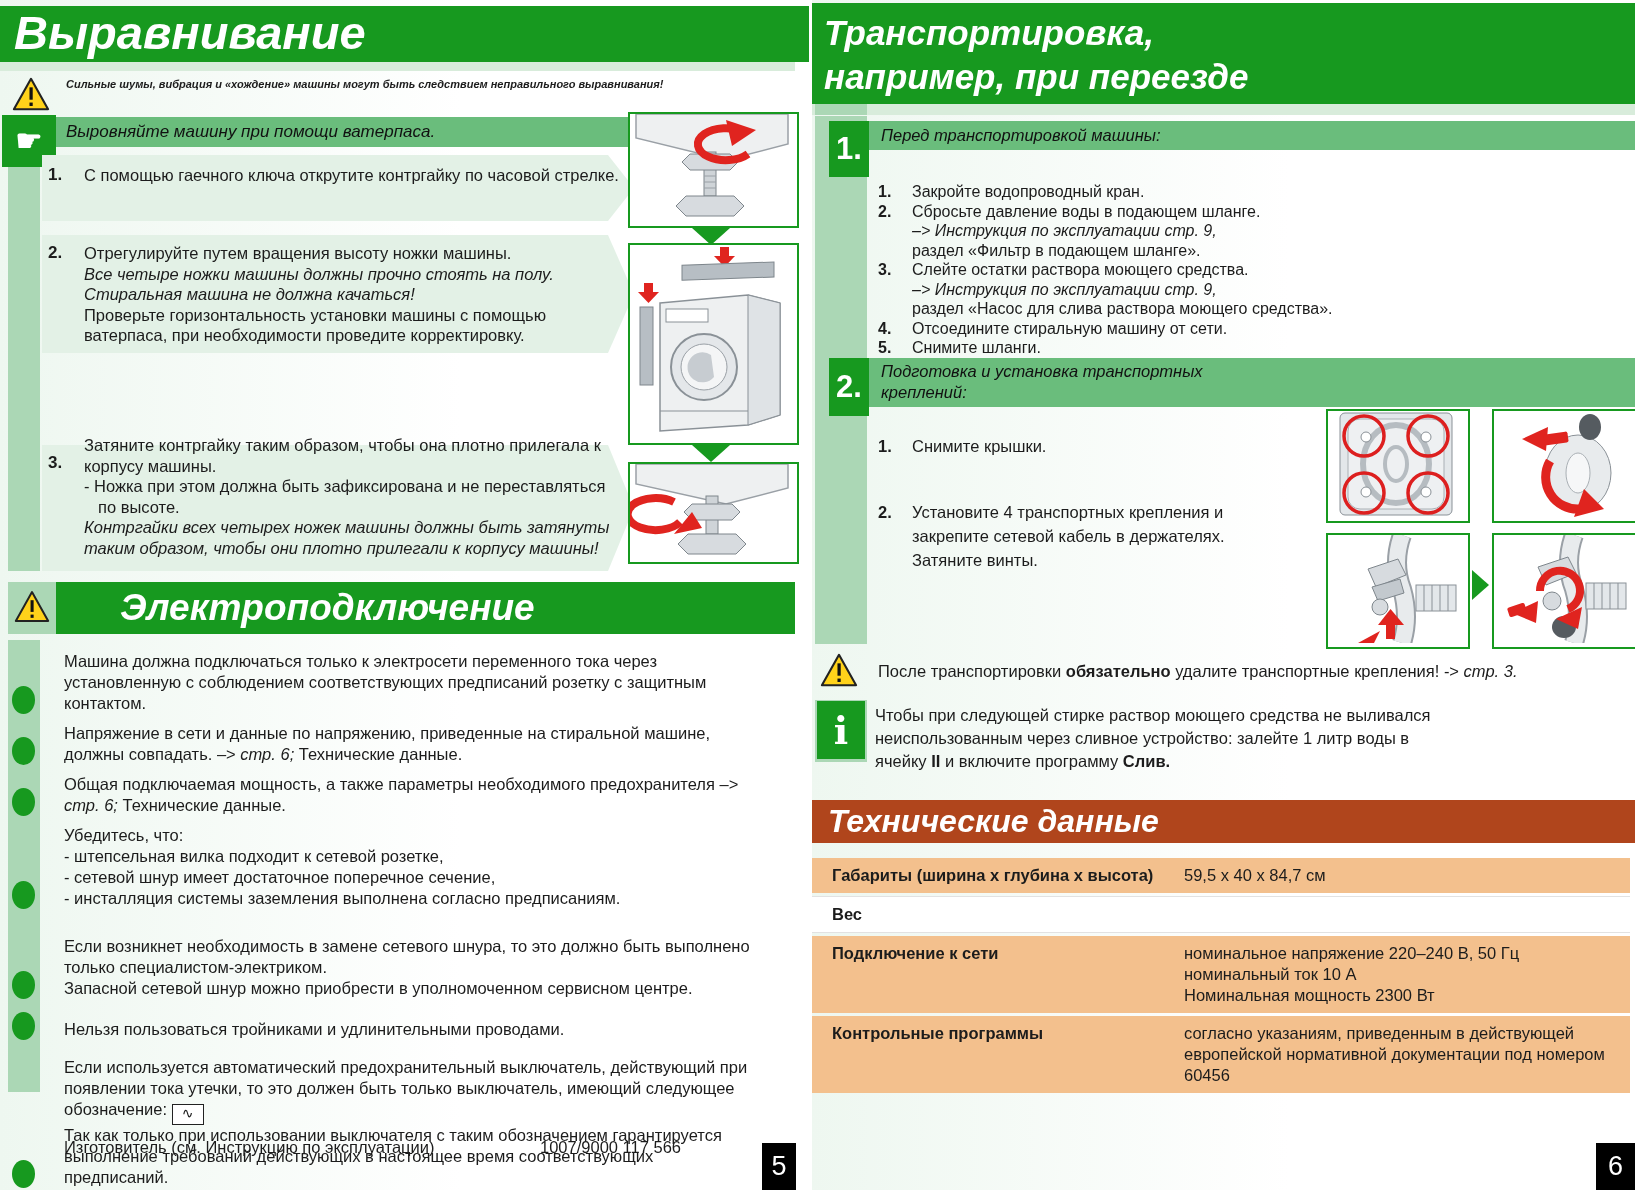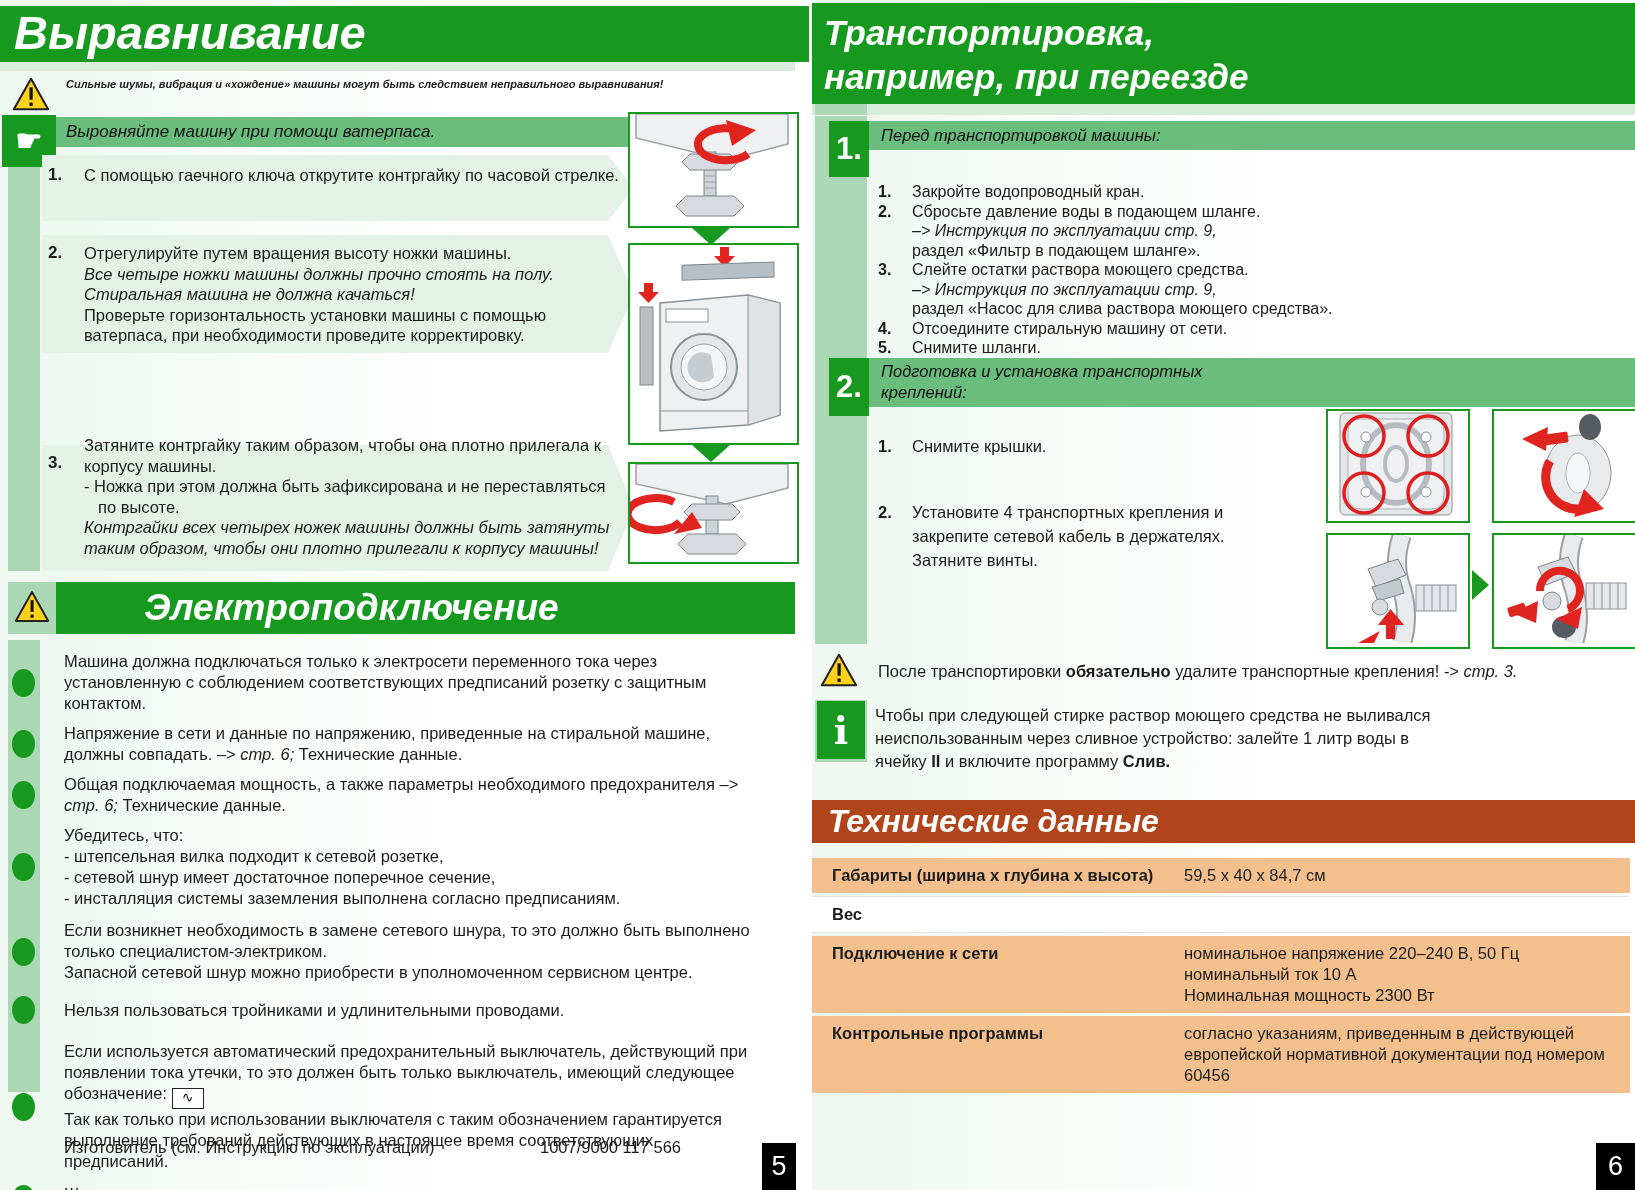--- a/index.html
+++ b/index.html
@@ -15,21 +15,21 @@
   .substrip{background:#d8ecdb}
   .strip{background:#abd7b5}
   .greenbar{background:#6abd7c;color:#111;font-weight:normal;font-style:italic}
   .band{background:#e3f1e6;clip-path:polygon(0 0,calc(100% - 26px) 0,100% 50%,calc(100% - 26px) 100%,0 100%)}
   .stepnum{font-weight:bold;font-size:17px}
   .steptext{font-size:16.5px;line-height:20.5px}
   .hang{padding-left:14px;text-indent:-14px}
   .illbox{background:#fff;border:2px solid #17991f}
   .tri-down{width:0;height:0;border-left:19px solid transparent;border-right:19px solid transparent;border-top:17px solid #17991f}
   .tri-right{width:0;height:0;border-top:15px solid transparent;border-bottom:15px solid transparent;border-left:17px solid #17991f}
-  .dotrow{display:flex;align-items:center}
+  .dotrow{display:flex;align-items:flex-end}
   .dot{flex:none;width:23px;height:28px;border-radius:50%;background:#17991f;margin-left:12px}
   .dottext{margin-left:29px;font-size:16.5px;line-height:21px;width:690px}
   .numsq{background:#17991f;color:#fff;font-weight:bold;display:flex;align-items:center;justify-content:center}
   .badge{background:#000;color:#fff;display:flex;align-items:center;justify-content:center;font-size:27px}
   .listrow{display:flex;align-items:flex-start;font-size:16px;line-height:19.5px}
   .listrow .n{flex:none;width:34px;font-weight:bold}
   .rust{background:#b0451c;color:#fff;font-weight:bold;font-style:italic}
   .trow{display:flex;margin-bottom:3px;font-size:16.5px;line-height:21px}
   .trow .tl{flex:none;width:340px;padding:7px 6px 7px 20px;font-weight:bold}
   .trow .tv{flex:1;padding:7px 1px 7px 6px}
@@ -133,21 +133,21 @@
   <div class="abs" style="left:0;top:582px;width:795px;height:52px;display:flex">
     <div class="strip" style="flex:none;width:48px;margin-left:8px;display:flex;align-items:center;justify-content:center">
       <span>
         <svg width="36" height="33" viewBox="0 0 40 36">
             <polygon points="20,2 38,34 2,34" fill="#ffd21a" stroke="#222" stroke-width="2.2" stroke-linejoin="round"></polygon>
             <rect x="18.4" y="11" width="3.4" height="13" fill="#111"></rect>
             <rect x="18.4" y="27" width="3.4" height="3.6" fill="#111"></rect>
           </svg>
       </span>
     </div>
-    <div class="h-band" style="flex:1;font-size:37px;line-height:52px;padding-left:88px">Электроподключение</div>
+    <div class="h-band" style="flex:1;font-size:37px;line-height:52px;padding-left:64px">Электроподключение</div>
   </div>
 
   <div class="abs strip" style="left:8px;top:640px;width:32px;height:452px"></div>
   <div class="abs" style="left:0;top:645px;width:790px">
 
     <div class="dotrow" style="margin-top:6px">
       <span class="dot"></span>
       <span class="dottext">Машина должна подключаться только к электросети переменного тока через установленную с соблюдением соответствующих предписаний розетку с защитным контактом.</span>
     </div>
 
@@ -164,21 +164,21 @@
     <div class="dotrow" style="margin-top:9px">
       <span class="dot"></span>
       <span class="dottext">
         <div>Убедитесь, что:</div>
         <div class="hang">- штепсельная вилка подходит к сетевой розетке,</div>
         <div class="hang">- сетевой шнур имеет достаточное поперечное сечение,</div>
         <div class="hang">- инсталляция системы заземления выполнена согласно предписаниям.</div>
       </span>
     </div>
 
-    <div class="dotrow" style="margin-top:11px">
+    <div class="dotrow" style="margin-top:27px">
       <span class="dot"></span>
       <span class="dottext">
         <div>Если возникнет необходимость в замене сетевого шнура, то это должно быть выполнено только специалистом-электриком.</div>
         <div>Запасной сетевой шнур можно приобрести в уполномоченном сервисном центре.</div>
       </span>
     </div>
 
     <div class="dotrow" style="margin-top:13px">
       <span class="dot"></span>
       <span class="dottext">Нельзя пользоваться тройниками и удлинительными проводами.</span>

